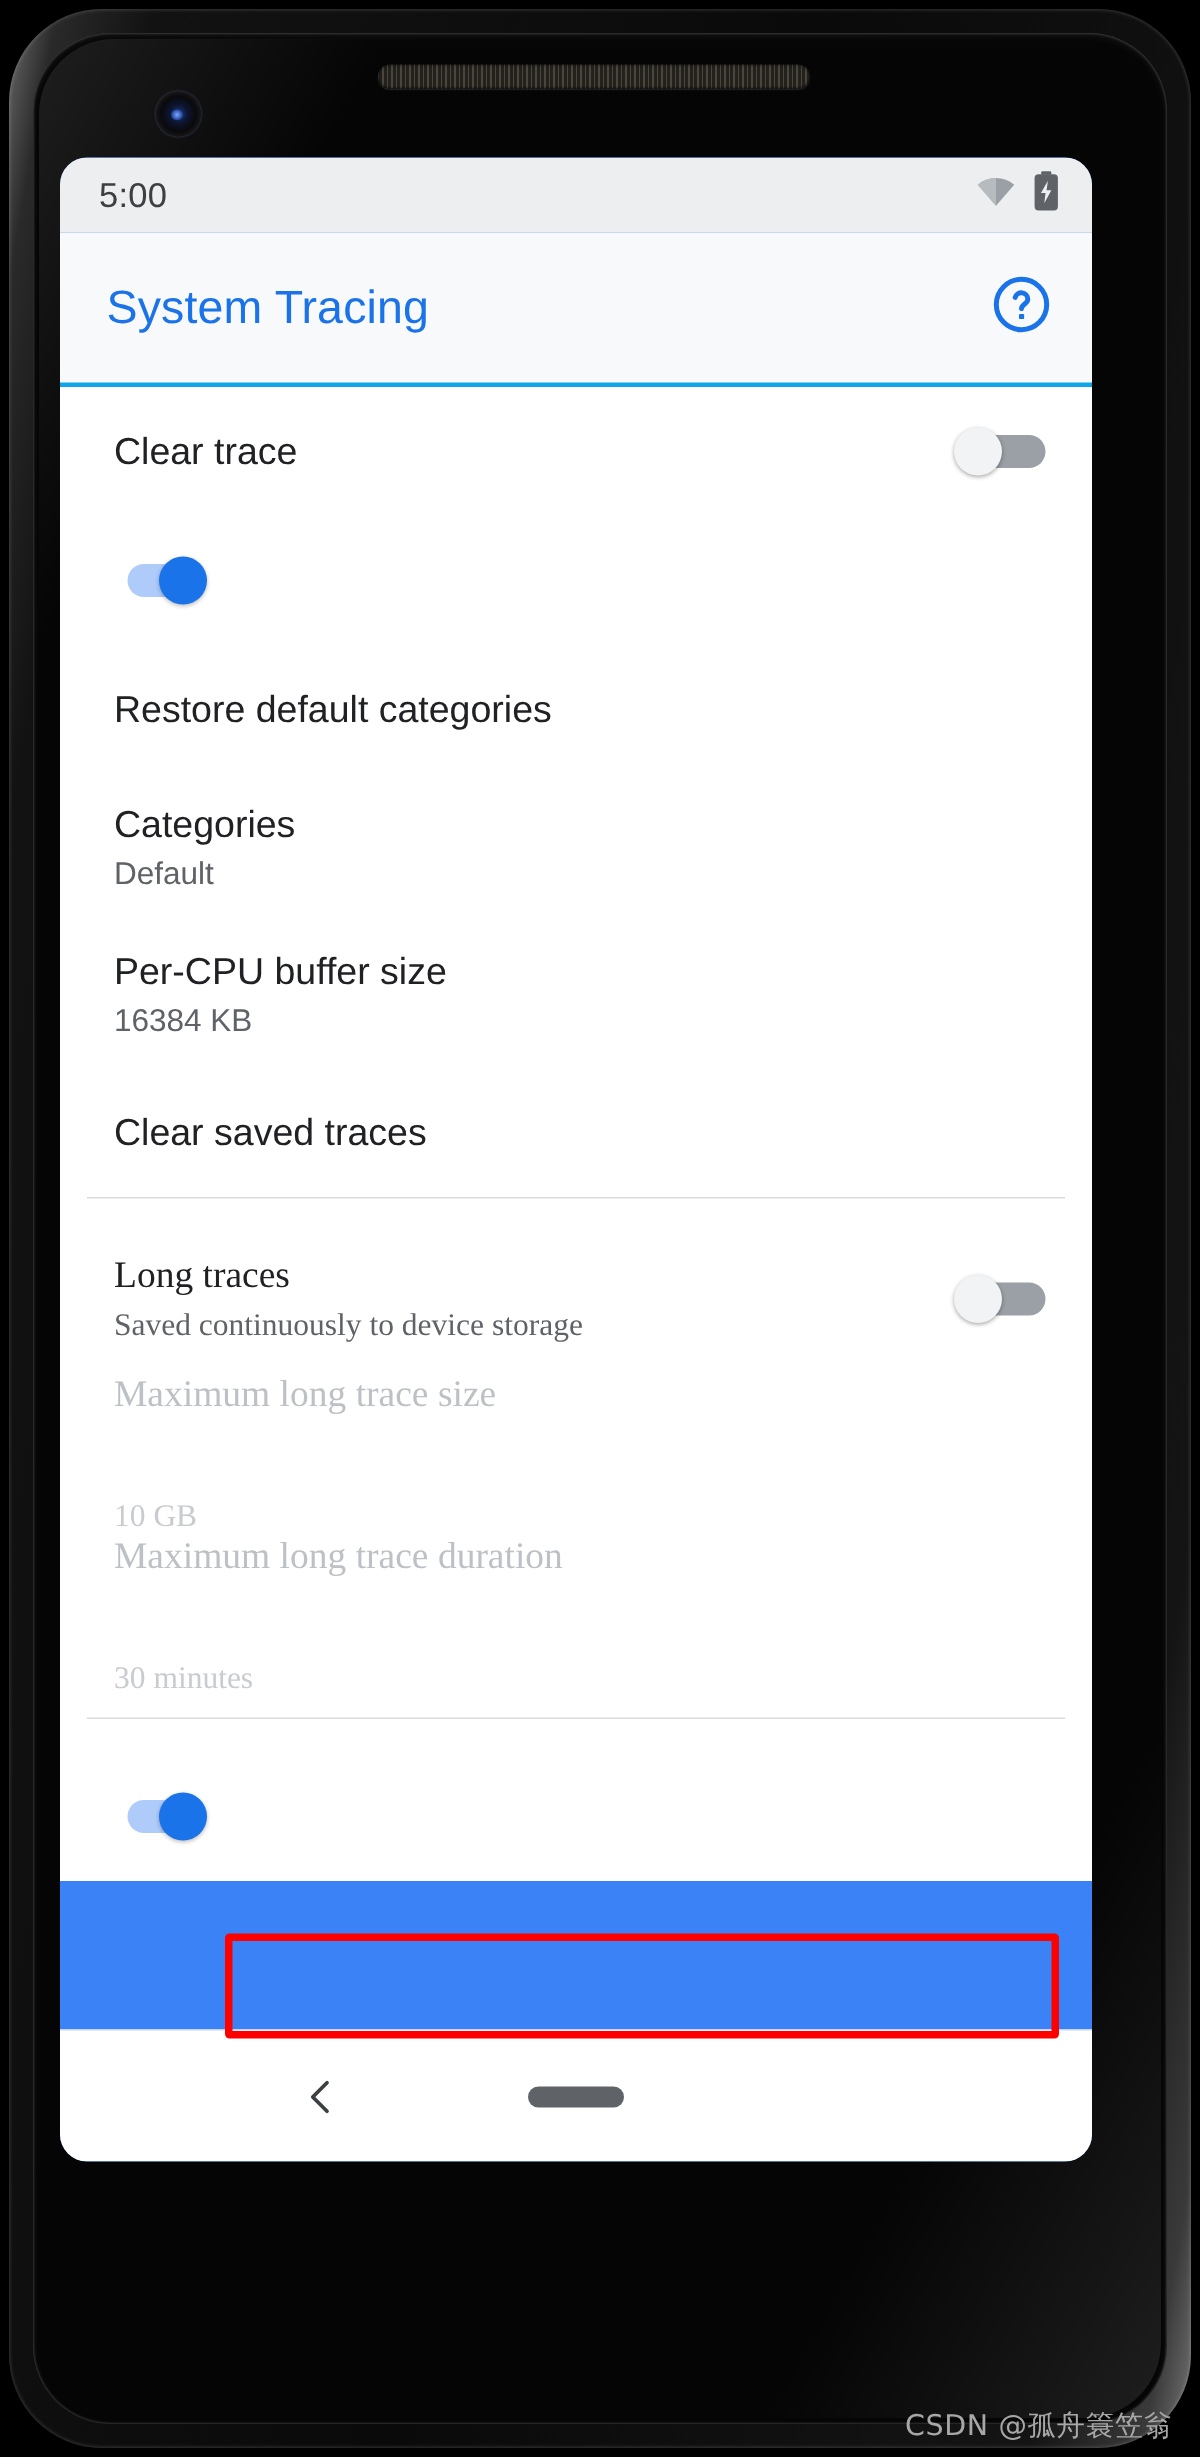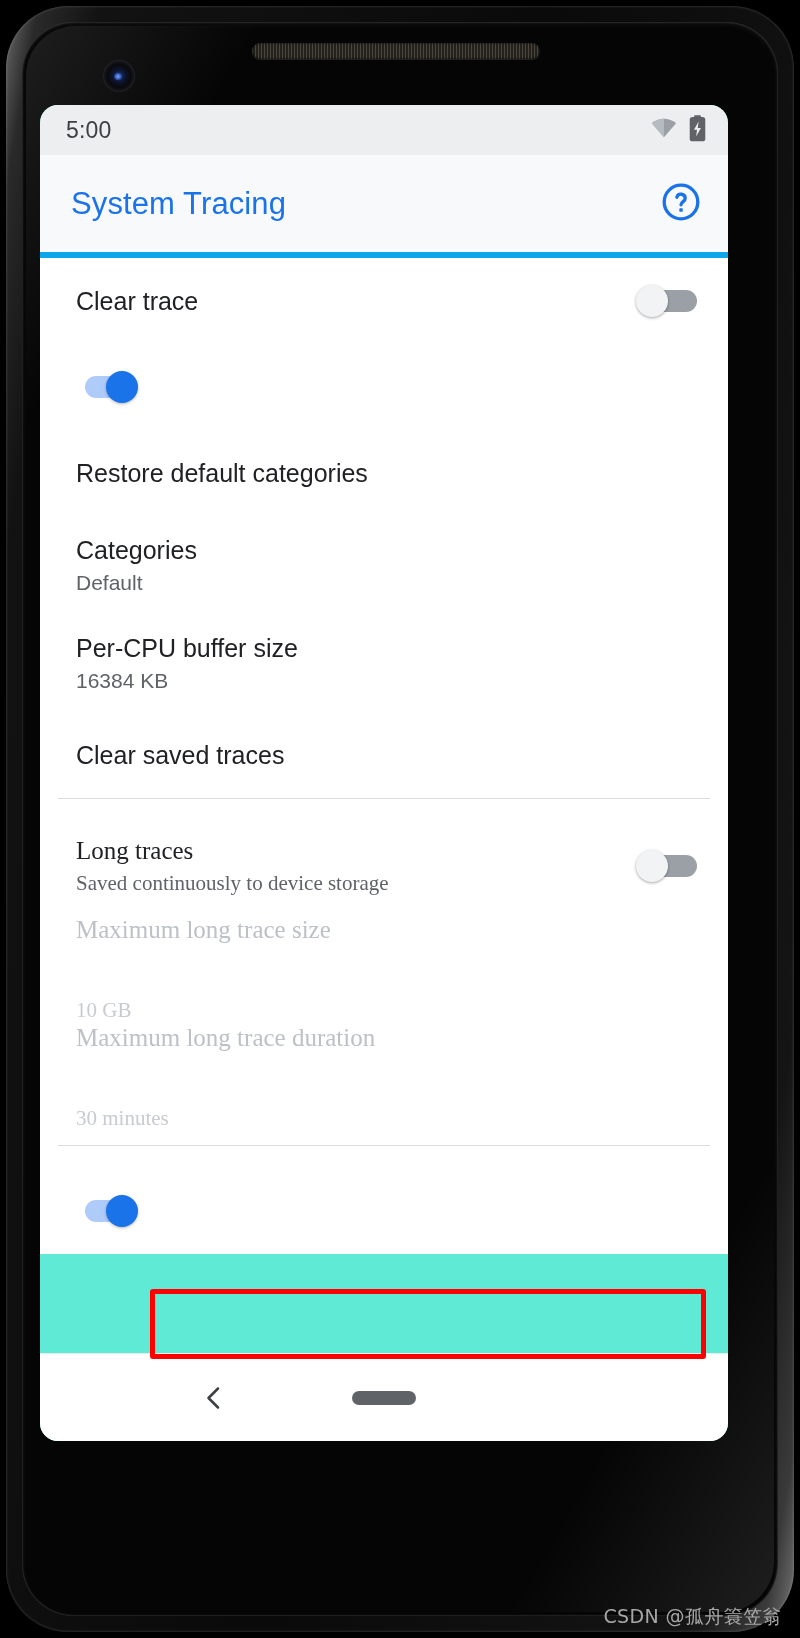--- a/index.html
+++ b/index.html
@@ -57,21 +57,21 @@
     content:""; position:absolute; left:10px; top:12px;
     width:8px; height:7px; border-radius:50%;
     background: radial-gradient(circle, #7ea9ff 0%, #2a4fa8 60%, rgba(0,0,0,0) 100%);
   }
 
   
   #screen {
     position: absolute;
     left: 40px; top: 105px;
     width: 688px; height: 1336px;
-    background: #5eead4;
+    background: #3b82f6;
     border-radius: 18px 18px 18px 18px;
     overflow: hidden;
   }
 
   
   #status-bar {
     height: 50px;
     background: #eceef0;
     display: flex;
     align-items: center;
@@ -86,21 +86,21 @@
   #status-icons { display: flex; align-items: center; gap: 12px; }
 
   
   #app-bar {
     height: 103px;
     background: #f8f9fa;
     display: flex;
     align-items: center;
     justify-content: space-between;
     padding: 0 26px 0 31px;
-    border-bottom: 6px solid #0ea5e9;
+    border-bottom: 3px solid #0ea5e9;
   }
   #app-title {
     font-size: 31px;
     color: #1a73e8;
     letter-spacing: 0.1px;
   }
 
   
   #settings-list { background:#fff; }
   .pref-group { padding: 0; }

